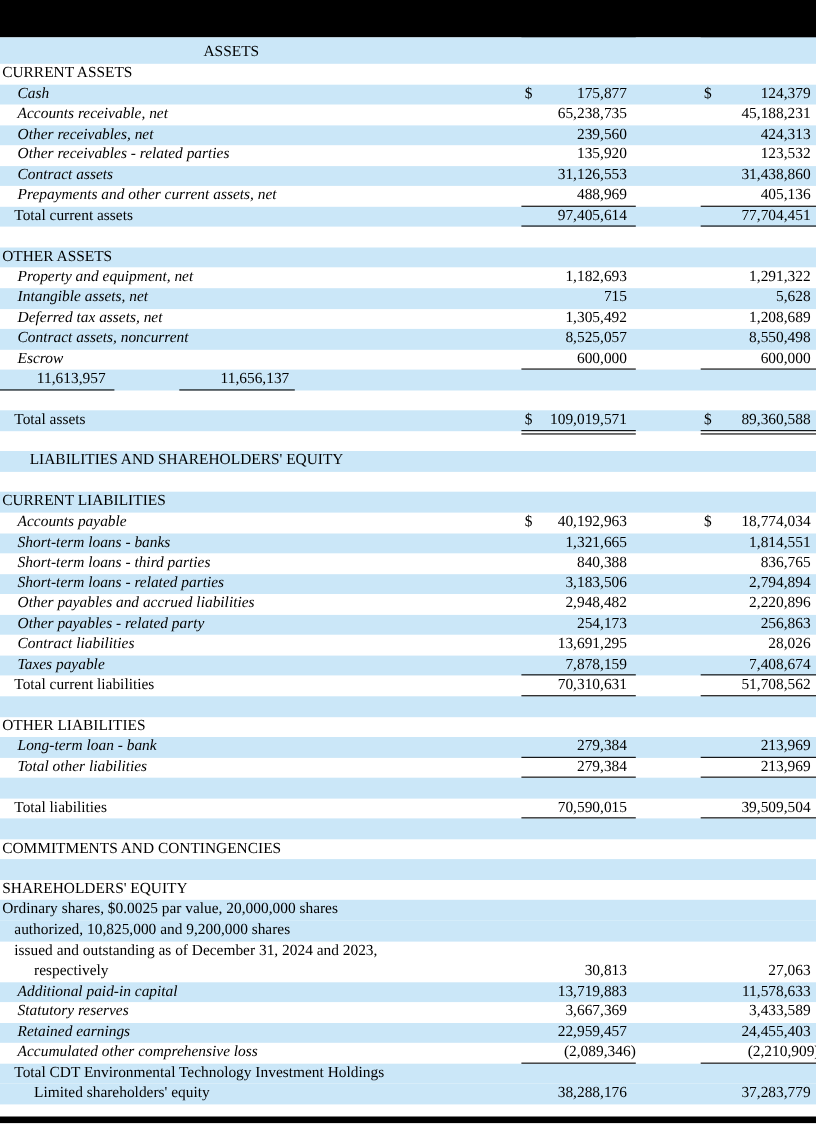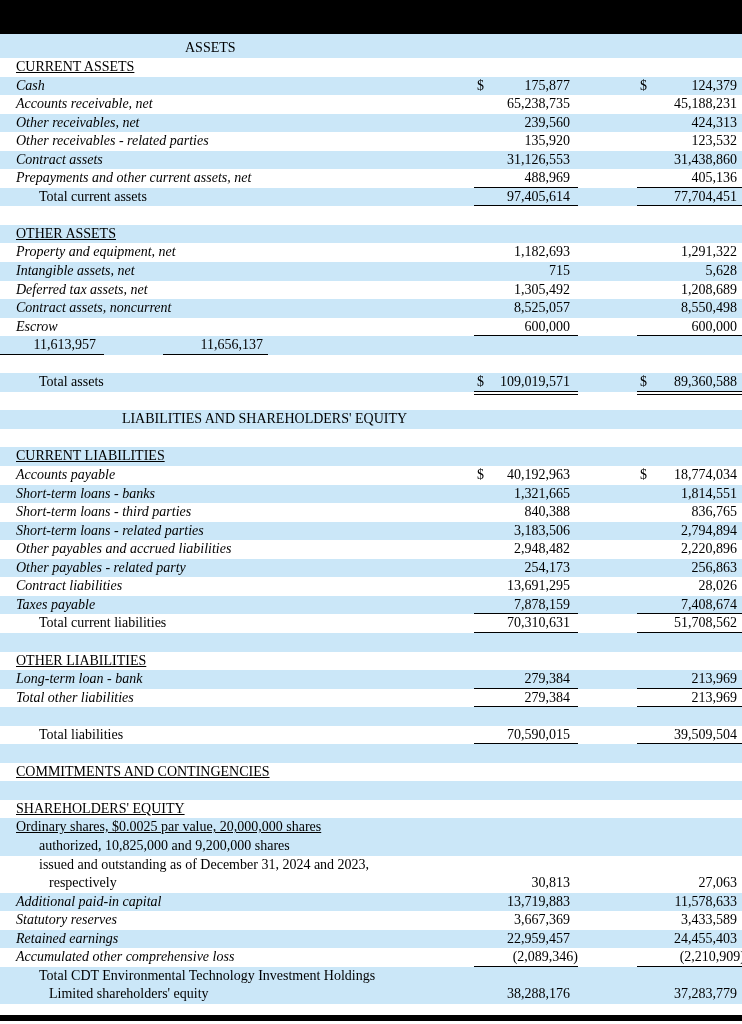--- a/index.html
+++ b/index.html
@@ -13,25 +13,25 @@
   .redact-c2{position:absolute;top:34px;left:637px;width:105px;height:4px;background:#000;}
   .bottom-bar{position:absolute;top:1015px;left:0;width:742px;height:6px;background:#000;}
 
   .sheet{position:absolute;top:34px;left:0;width:742px;}
 
   .row{display:flex;height:18.55px;line-height:18.55px;}
   .row.first{height:24px;line-height:27px;}
   .row.blue{background:#cbe7f8;}
 
   .lbl{width:474px;white-space:nowrap;overflow:hidden;}
-  .ind0{padding-left:16px;text-decoration:underline;}
+  .ind0{padding-left:2px;}
   .ind1{padding-left:16px;font-style:italic;}
-  .ind2{padding-left:39px;}
-  .ind3{padding-left:49px;}
-  .ind4{padding-left:55px;text-align:center;}   
+  .ind2{padding-left:13px;}
+  .ind3{padding-left:31px;}
+  .ind4{padding-left:27px;}   
   .ind5{padding-left:185px;}  
 
   .c{display:flex;justify-content:flex-end;position:relative;}
   .c1{width:104px;padding-right:8px;}
   .c2{width:105px;padding-right:5px;}
   .gapcol{width:59px;}
   .dollar{position:absolute;left:3px;}
   .num.paren{margin-right:-8px;}
 
   .u{border-bottom:1.3px solid #000;text-align:right;}

